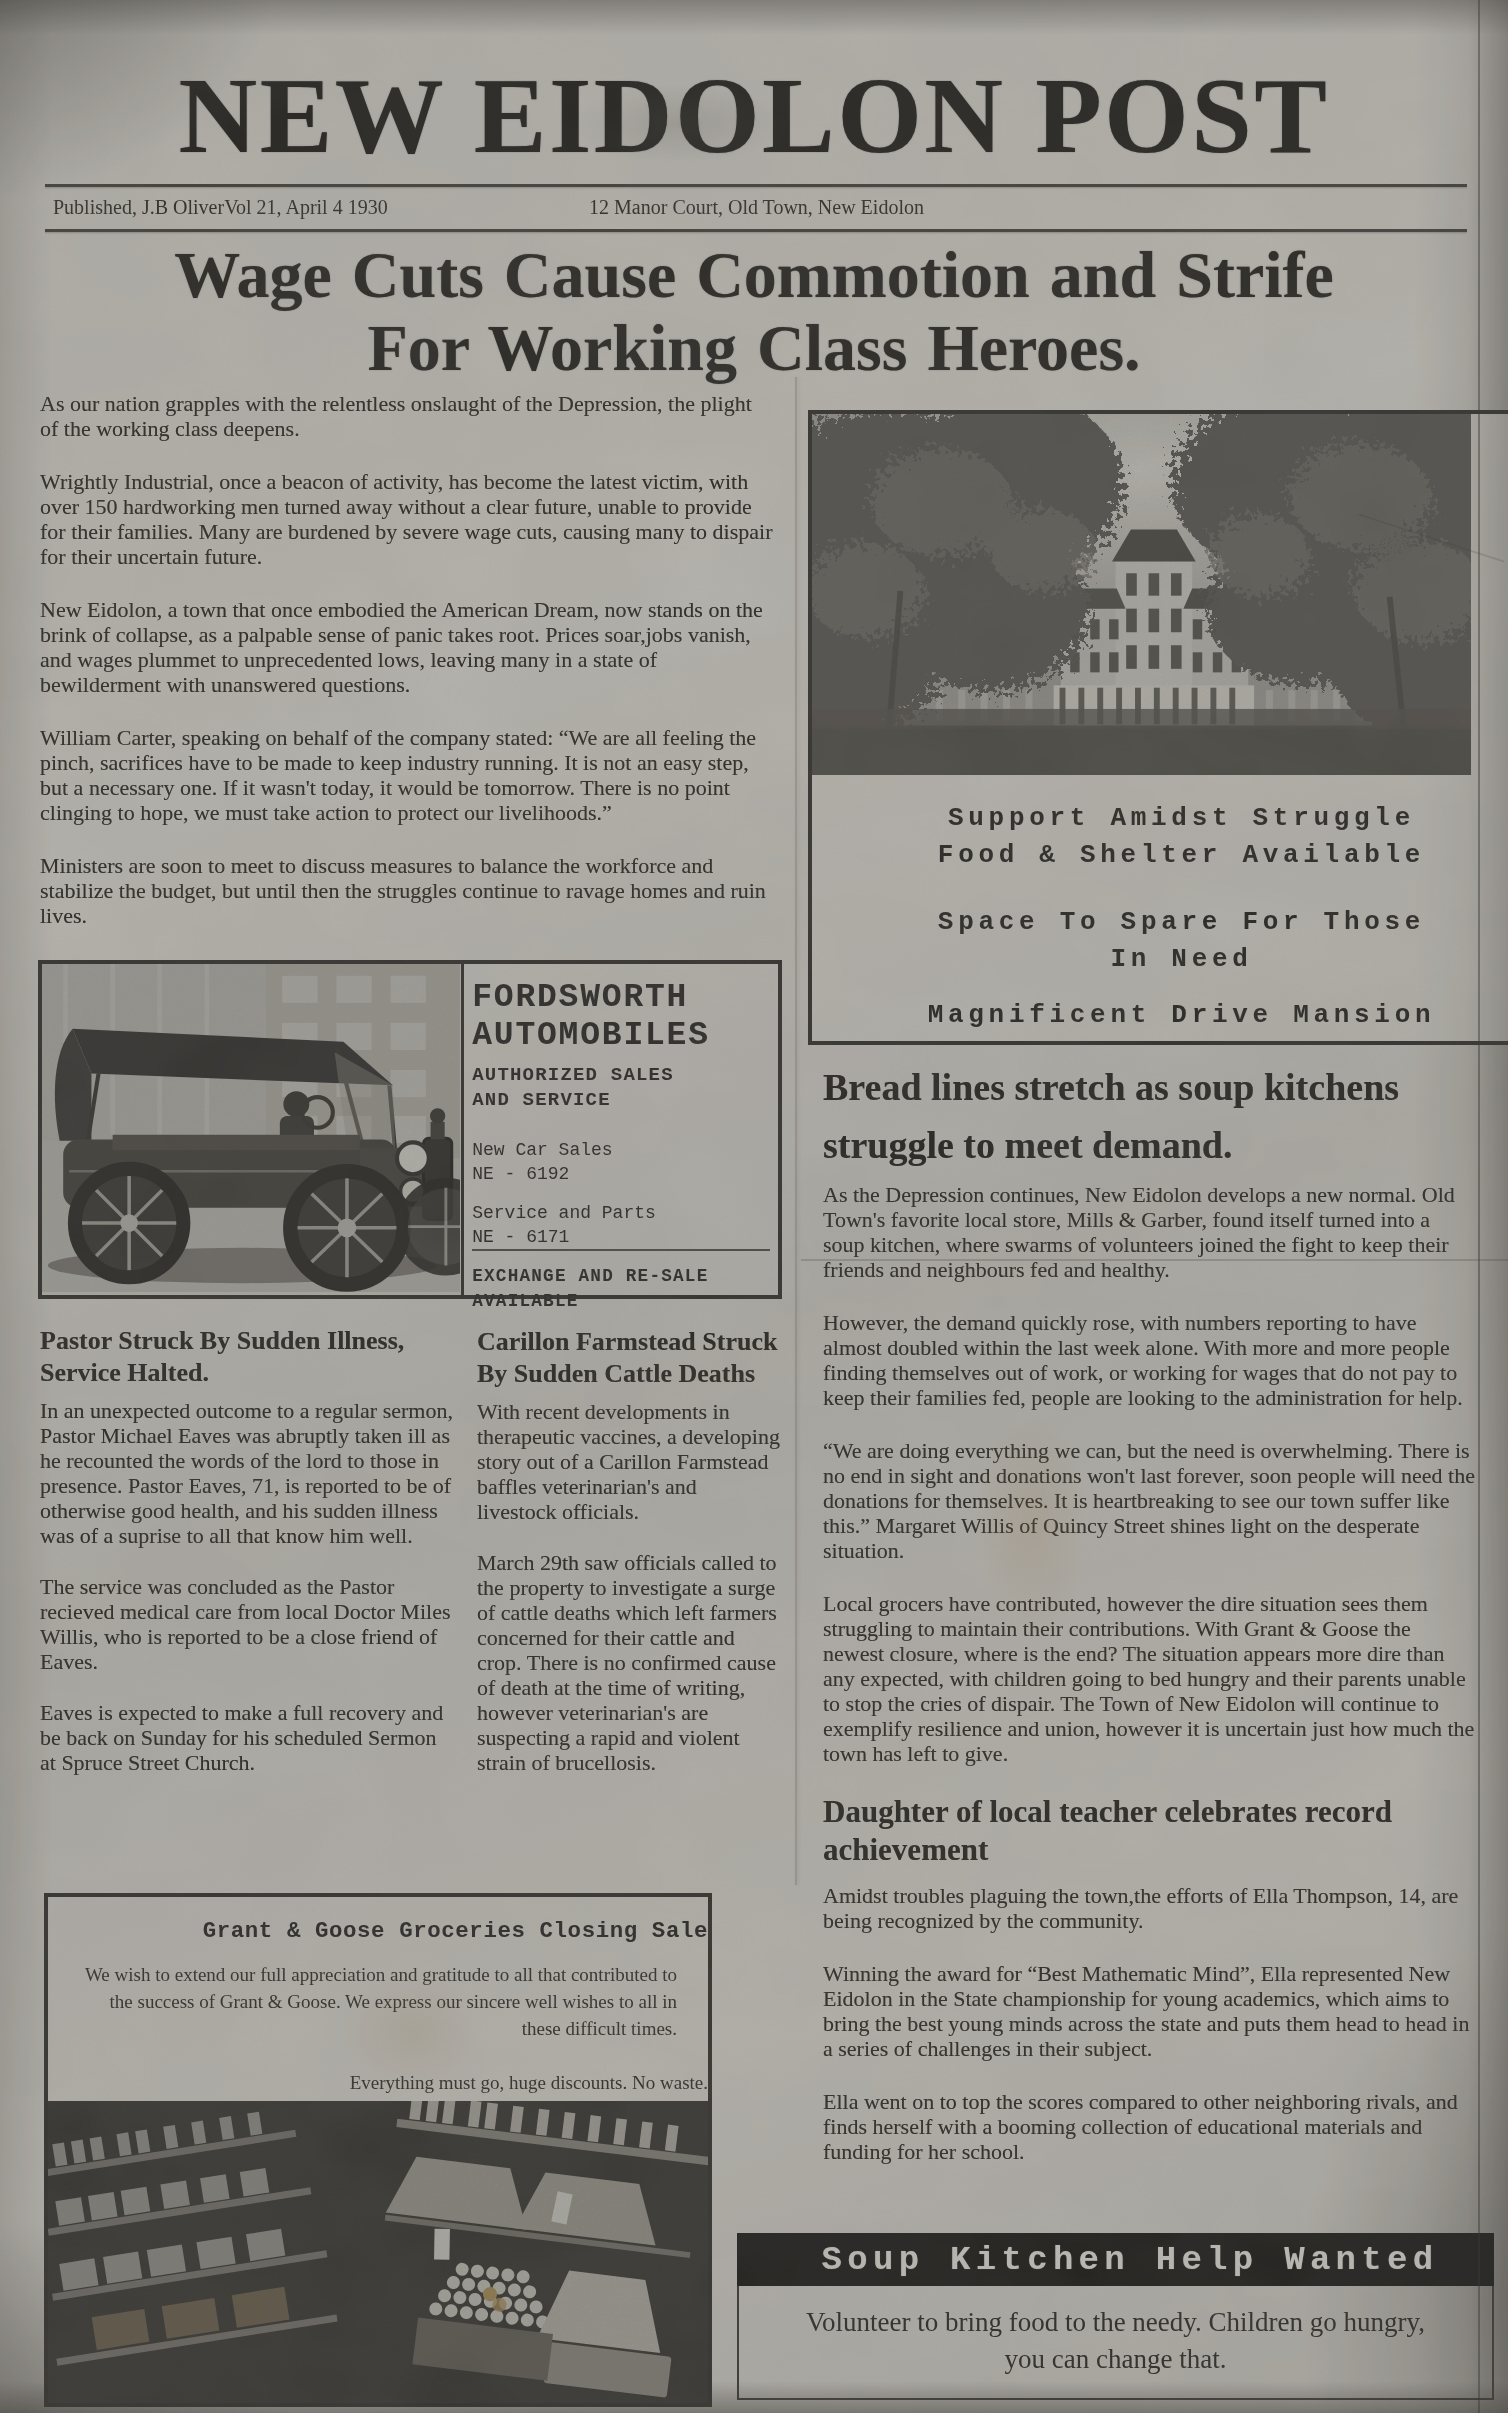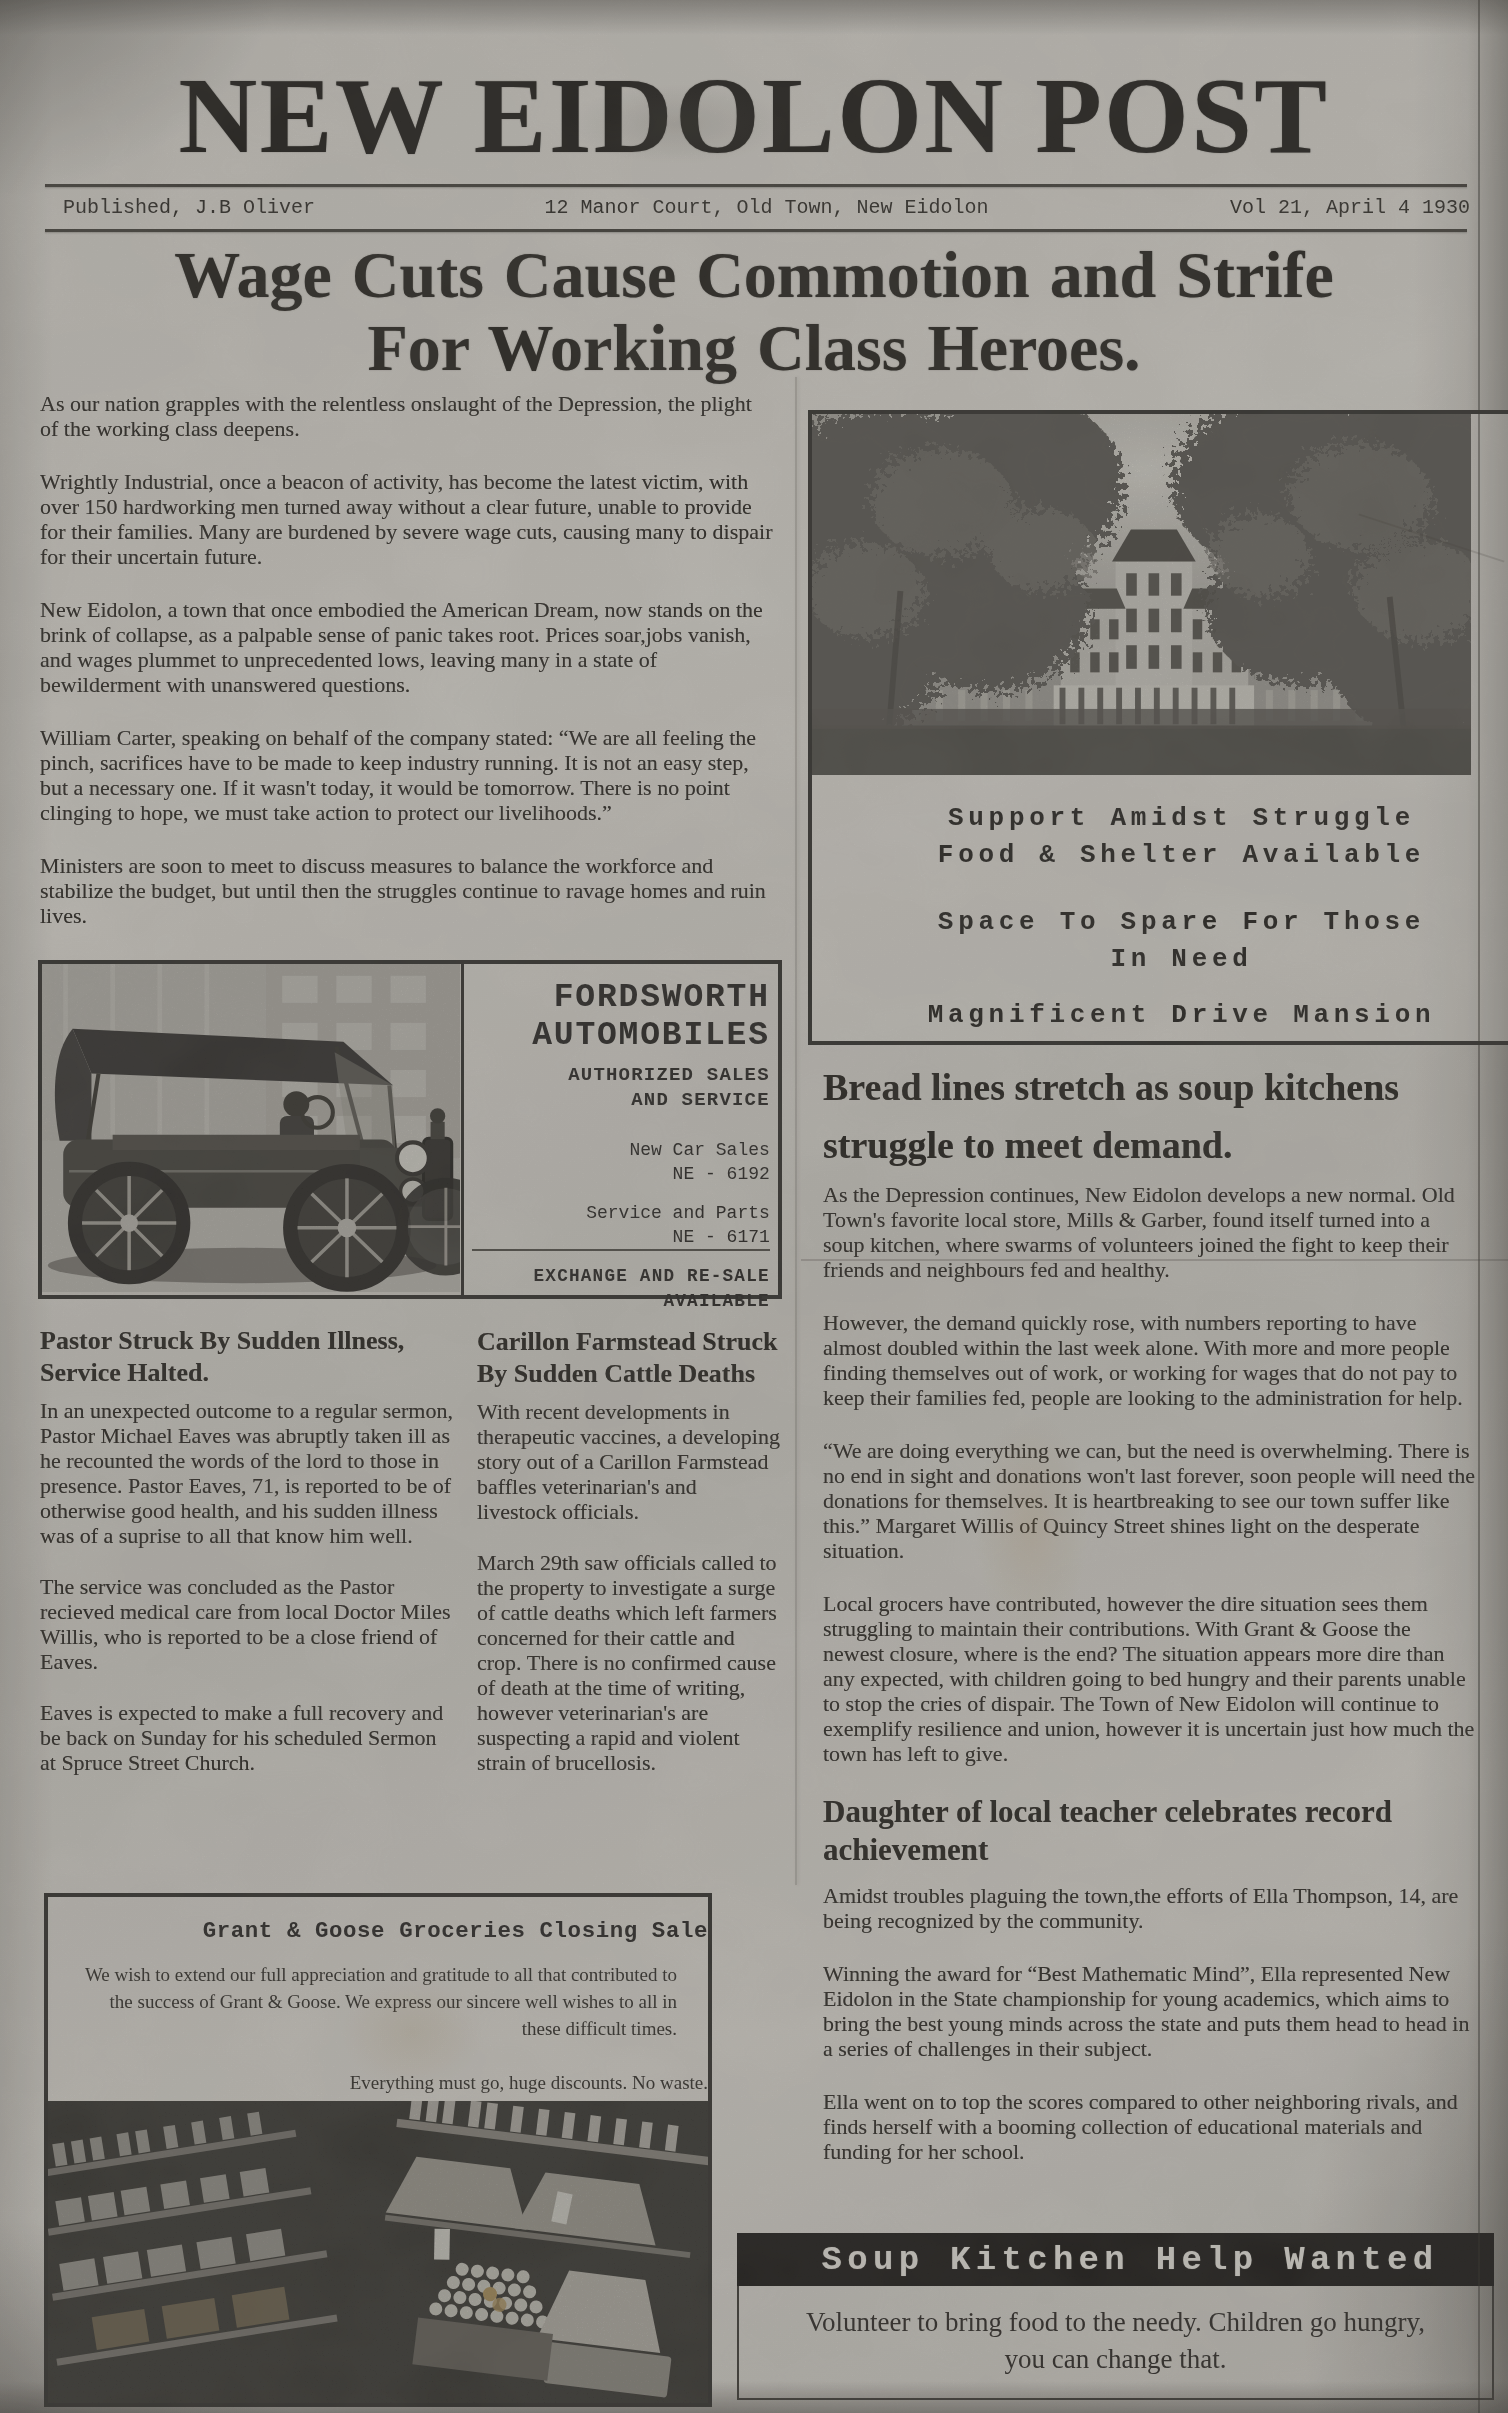--- a/index.html
+++ b/index.html
@@ -20,22 +20,22 @@
   }
   .abs { position:absolute; }
   .ink { color:#26231f; text-shadow:0 0 0.6px rgba(32,29,25,0.4); }
 
   
   .masthead { top:57px; left:0; width:100%; text-align:center;
     font-size:109px; line-height:118px; font-weight:bold; letter-spacing:2.4px;
     color:#1c1a17; text-shadow:0 0 1.2px rgba(25,23,20,0.55); }
   .rule { left:45px; width:1422px; height:2.9px; background:rgba(38,35,31,0.85); box-shadow:0 1.2px 1.2px rgba(38,35,31,0.25); }
   .rule-1 { top:184px; } .rule-2 { top:229px; }
-  .pubrow { top:192px; left:63px; width:1407px; display:flex; justify-content:space-between;
-    font-size:20px; line-height:31px; color:#2a2723;font-family:Liberation Mono, monospace; }
+  .pubrow { top:192px; left:53px; width:1407px; display:flex; justify-content:flex-start;
+    font-size:20px; line-height:31px; color:#2a2723; }
   .pubrow .mid { position:absolute; left:0; right:0; text-align:center; }
 
   
   .headline { top:238px; left:0; width:100%; text-align:center; font-weight:bold;
     font-size:66px; line-height:73px; color:#221f1b; text-shadow:0 0 1.2px rgba(28,25,21,0.5); word-spacing:3.5px; }
 
   
   .bodytext p { font-size:22px; line-height:25px; text-align:left; }
   .bodytext p + p { margin-top:28px; }
   .lead-col { top:391px; left:40px; width:734px; }
@@ -44,21 +44,21 @@
   .photo-box { top:410px; left:808px; width:747px; height:635px; border:4.7px solid #2b2a27; background:rgba(197,194,188,0.35); }
   .photo-box svg { display:block; }
   .caption { padding-top:25px; text-align:center;
     font-family:"Liberation Mono","DejaVu Sans Mono",monospace;
     font-size:26px; line-height:37px; letter-spacing:4.7px; font-weight:bold; color:#201e1b; }
   .cap-g2 { margin-top:29.5px; } .cap-g3 { margin-top:19px; }
 
   
   .ford-ad { top:960px; left:38px; width:744px; height:339px; border:4.7px solid #2b2a27; display:flex; }
   .ford-car { width:422px; border-right:3.5px solid #2b2a27; background:#b4b1ab; }
-  .ford-text { flex:1; display:flex; flex-direction:column; text-align:right; padding:15.3px 8.2px 13px;
+  .ford-text { flex:1; display:flex; flex-direction:column; text-align:left; padding:15.3px 8.2px 13px;
     font-family:"Liberation Mono","DejaVu Sans Mono",monospace; color:#242220; }
   .ft-title { font-size:33px; line-height:38px; font-weight:bold; letter-spacing:1.8px; }
   .ft-sub { margin-top:8.2px; font-size:19px; line-height:25px; font-weight:bold; letter-spacing:1.2px; }
   .ft-phone { margin-top:26px; font-size:18px; line-height:23.6px; }
   .ft-phone + .ft-phone { margin-top:15.3px; }
   .ft-footer { margin-top:auto; border-top:2.4px solid rgba(45,42,38,0.8); padding-top:13px;
     font-size:17.7px; line-height:25px; font-weight:bold; letter-spacing:1.2px; }
 
   
   .cols { top:1325px; left:40px; width:741px; display:flex; gap:20px;align-items:center; }

